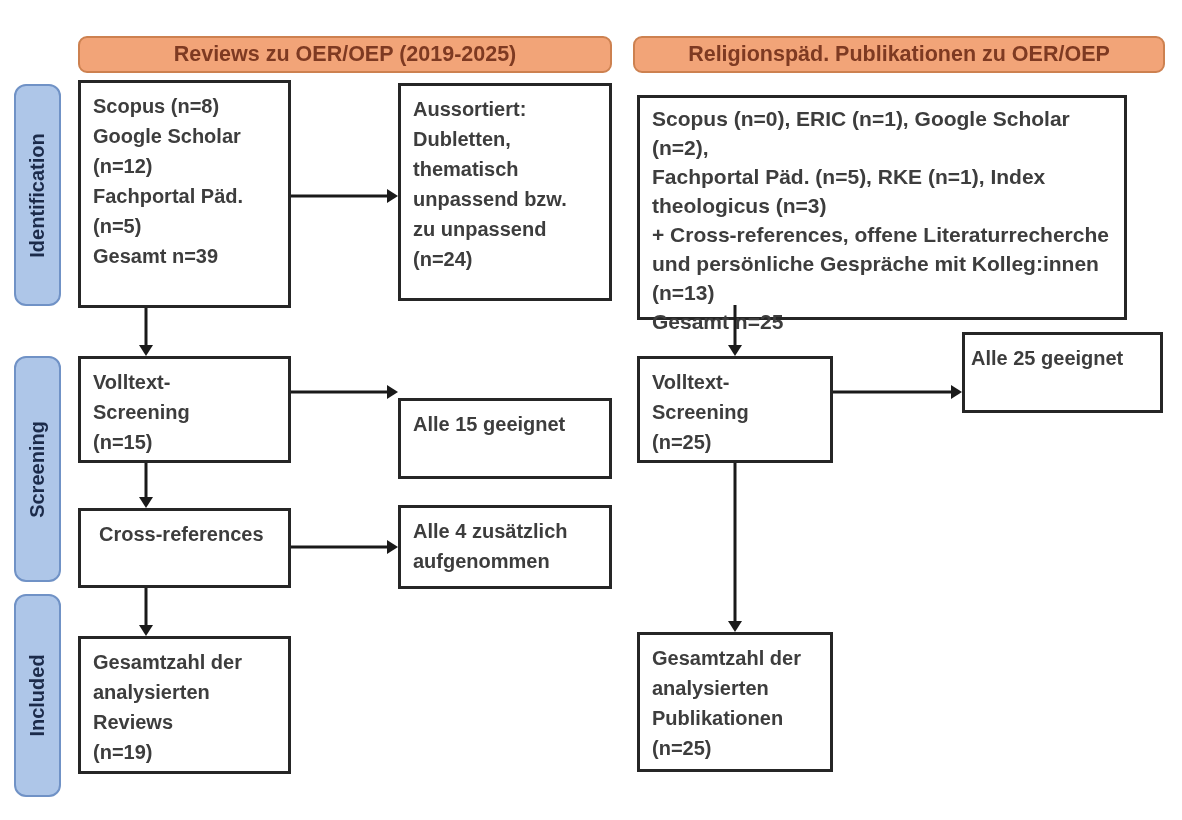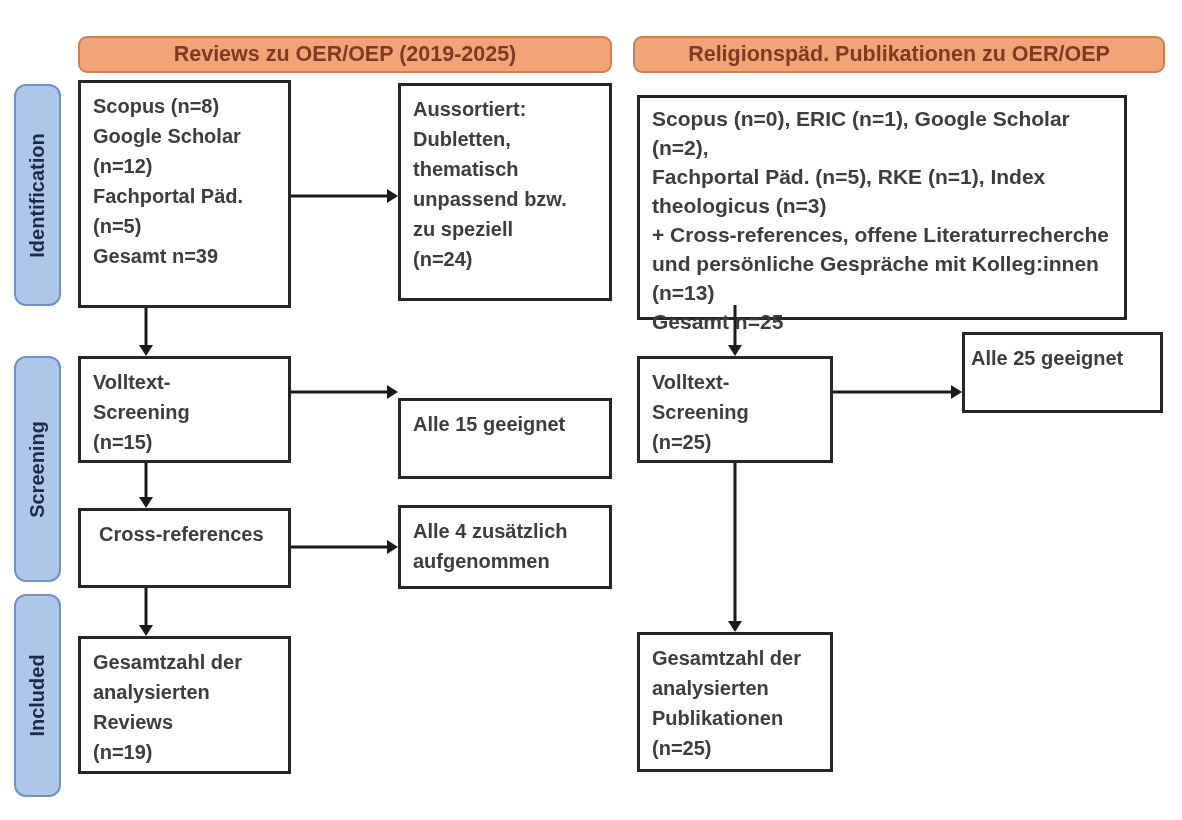--- a/index.html
+++ b/index.html
@@ -128,21 +128,21 @@
     <div>analysierten</div>
     <div>Reviews</div>
     <div>(n=19)</div>
   </div>
 
   <div class="box" style="left:398px;top:83px;width:214px;height:218px;">
     <div>Aussortiert:</div>
     <div>Dubletten,</div>
     <div>thematisch</div>
     <div>unpassend bzw.</div>
-    <div>zu speziell</div>
+    <div>zu unpassend</div>
     <div>(n=24)</div>
   </div>
 
   <div class="box" style="left:398px;top:350px;width:214px;height:81px;margin-top:48px;">
     <div>Alle 15 geeignet</div>
   </div>
 
   <div class="box" style="left:398px;top:505px;width:214px;height:84px;">
     <div>Alle 4 zusätzlich</div>
     <div>aufgenommen</div>

